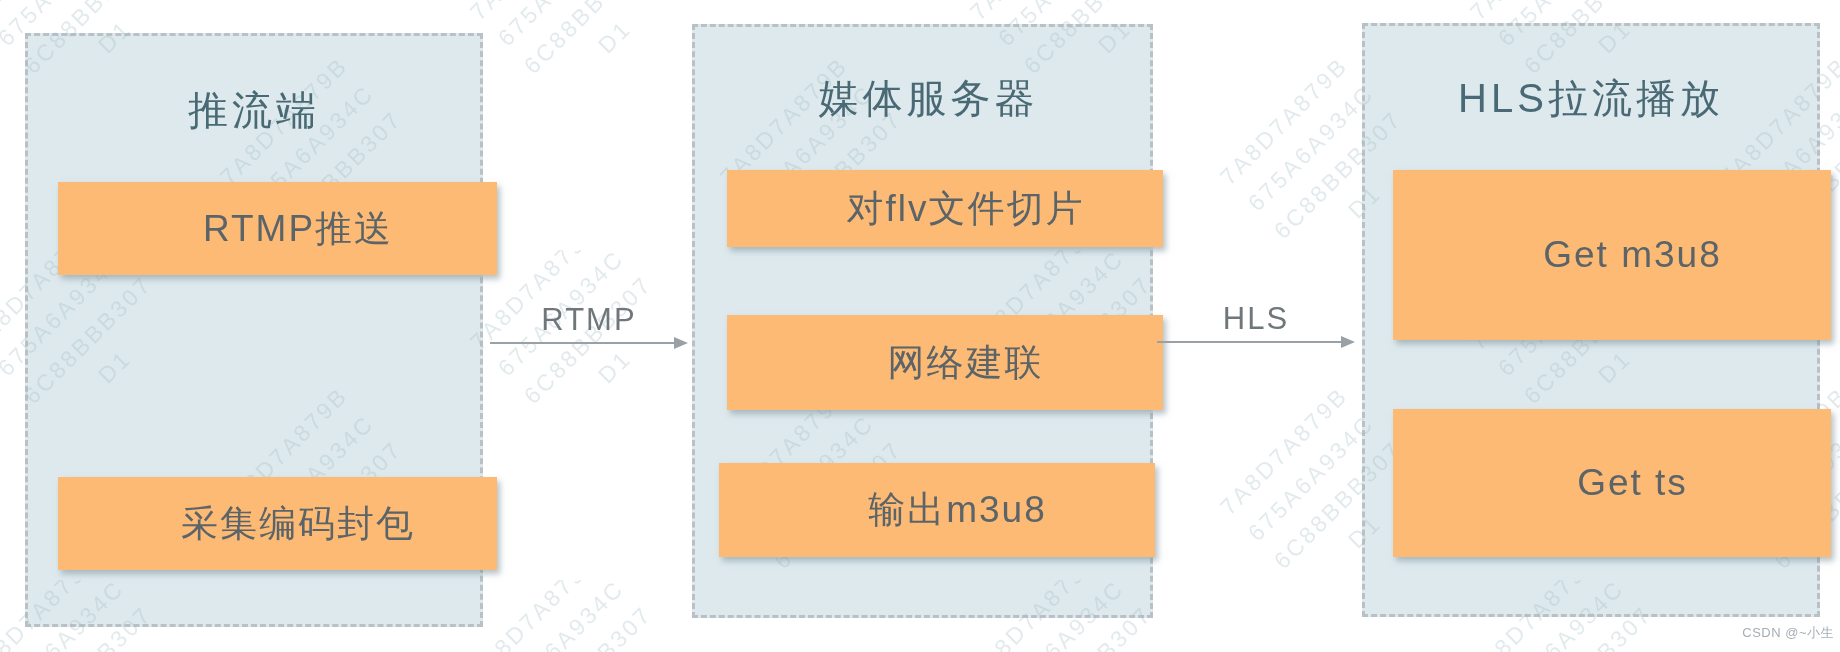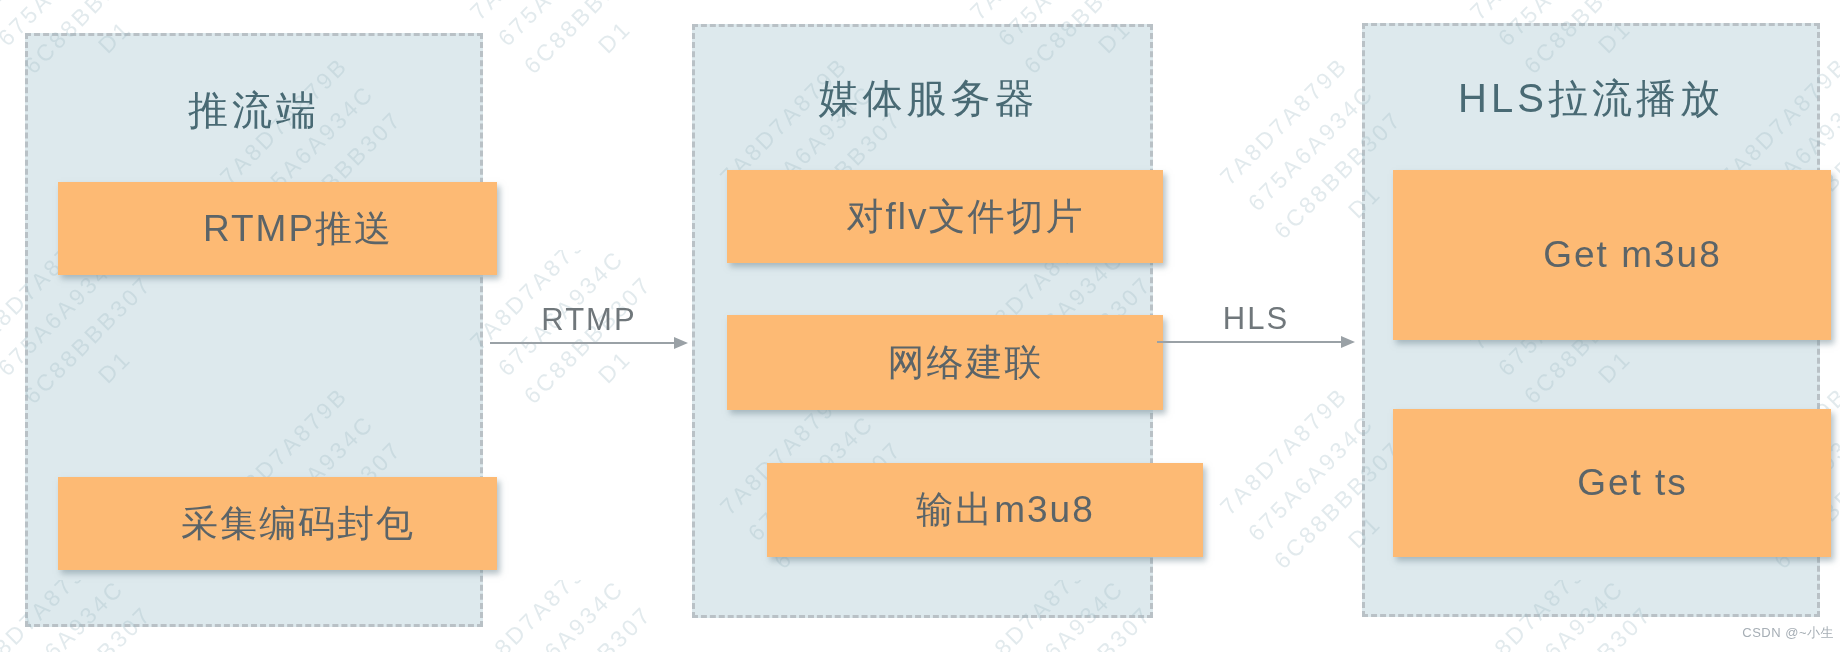--- a/index.html
+++ b/index.html
@@ -119,27 +119,27 @@
   <div class="node" style="left:58px; top:477px; width:398px; height:93px;">
     <span>采集编码封包</span>
   </div>
 
   <div class="arrow-label" style="left:490px; top:302px; width:198px;">RTMP</div>
   <div class="arrow-line" style="left:490px; top:342px; width:184px;">
     <span class="head"></span>
   </div>
 
   <div class="panel-title" style="left:692px; top:71px; width:377px;padding-left:48px;">媒体服务器</div>
-  <div class="node" style="left:727px; top:170px; width:395px; height:93px;">
+  <div class="node" style="left:727px; top:170px; width:395px; height:77px;">
     <span>对flv文件切片</span>
   </div>
   <div class="node" style="left:727px; top:315px; width:395px; height:95px;">
     <span>网络建联</span>
   </div>
-  <div class="node" style="left:767px; top:463px; width:395px; height:94px;">
+  <div class="node" style="left:719px; top:463px; width:395px; height:94px;">
     <span>输出m3u8</span>
   </div>
 
   <div class="arrow-label" style="left:1157px; top:301px; width:198px;">HLS</div>
   <div class="arrow-line" style="left:1157px; top:341px; width:184px;">
     <span class="head"></span>
   </div>
 
   <div class="panel-title" style="left:1362px; top:71px; width:458px;">HLS拉流播放</div>
   <div class="node" style="left:1393px; top:170px; width:397px; height:170px;">

